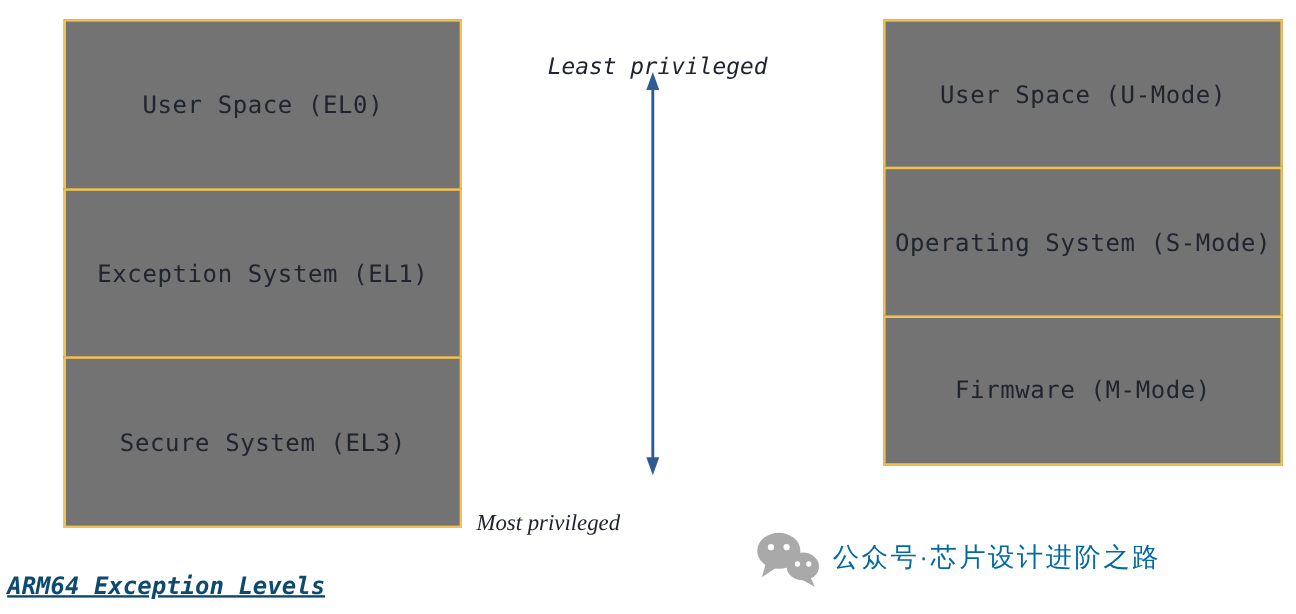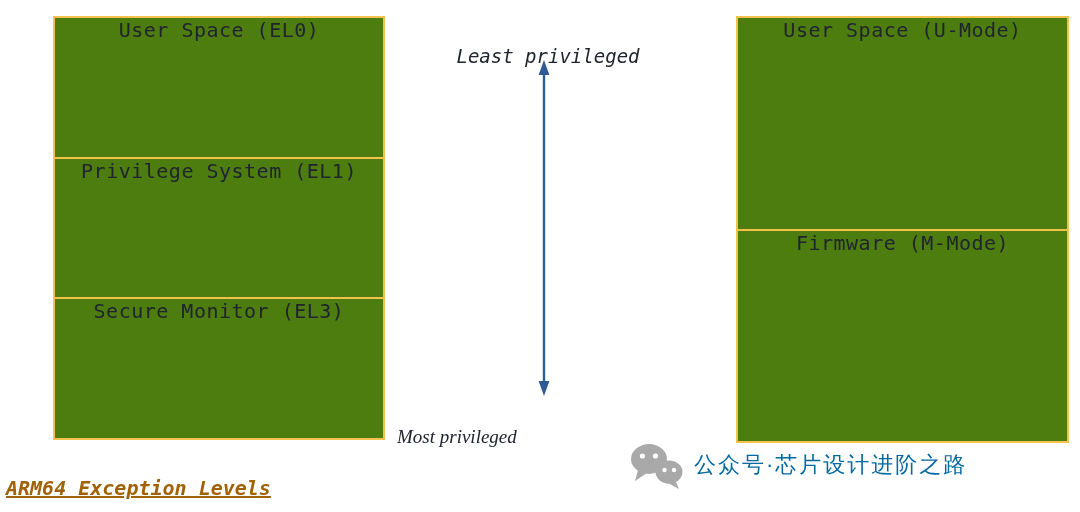--- a/index.html
+++ b/index.html
@@ -13,27 +13,28 @@
     color: #20242e;
   }
 
   
   .stack {
     position: absolute;
     display: flex;
     flex-direction: column;
   }
   .stack-left  { left: 17px;  top: 16px; width: 368px; height: 424px; }
-  .stack-right { left: 700px; top: 16px; width: 369px; height: 427px; }
+  .stack-right { left: 700px; top: 16px; width: 369px; height: 372px; }
   .level {
     flex: 1 1 0;
     border: 2px solid #f2c14e;
     margin-top: -2px;
-    background: #4d7c0f;
+    background: #737373;
     display: flex;
+    align-items: center;
     justify-content: center;
     font-size: 20px;
     letter-spacing: 0.5px;
     white-space: nowrap;
     margin-left: 36px;
   }
   .level:first-child { margin-top: 0; }
 
   
   .axis-label {
@@ -49,21 +50,21 @@
   .arrow-wrap { position: absolute; left: 534px; top: 60px; width: 20px; height: 336px; }
 
   
   .caption {
     position: absolute;
     font-size: 20px;
     font-weight: bold;
     font-style: italic;
     text-decoration: underline;
     white-space: nowrap;
-    color: #a16207;
+    color: #0c4a6e;
     z-index: 3;
   }
   .caption-left  { left: 6px;   top: 476px; }
   .caption-right { left: 693px; top: 474px; }
 
   
   .watermark {
     position: absolute;
     left: 628px;
     top: 440px;
@@ -84,30 +85,33 @@
 </head>
 <body>
 
 <div class="canvas">
 
   <div class="stack stack-left">
     <div class="level">
       <span>User Space (EL0)</span>
     </div>
     <div class="level">
-      <span>Privilege System (EL1)</span>
+      <span>Exception System (EL1)</span>
     </div>
     <div class="level">
-      <span>Secure Monitor (EL3)</span>
+      <span>Secure System (EL3)</span>
     </div>
   </div>
 
   <div class="stack stack-right">
     <div class="level">
       <span>User Space (U-Mode)</span>
+    </div>
+    <div class="level">
+      <span>Operating System (S-Mode)</span>
     </div>
     <div class="level">
       <span>Firmware (M-Mode)</span>
     </div>
   </div>
 
   <div class="axis-label axis-top">Least privileged</div>
 
   <div class="arrow-wrap">
     <svg width="20" height="336" viewBox="0 0 20 336">

